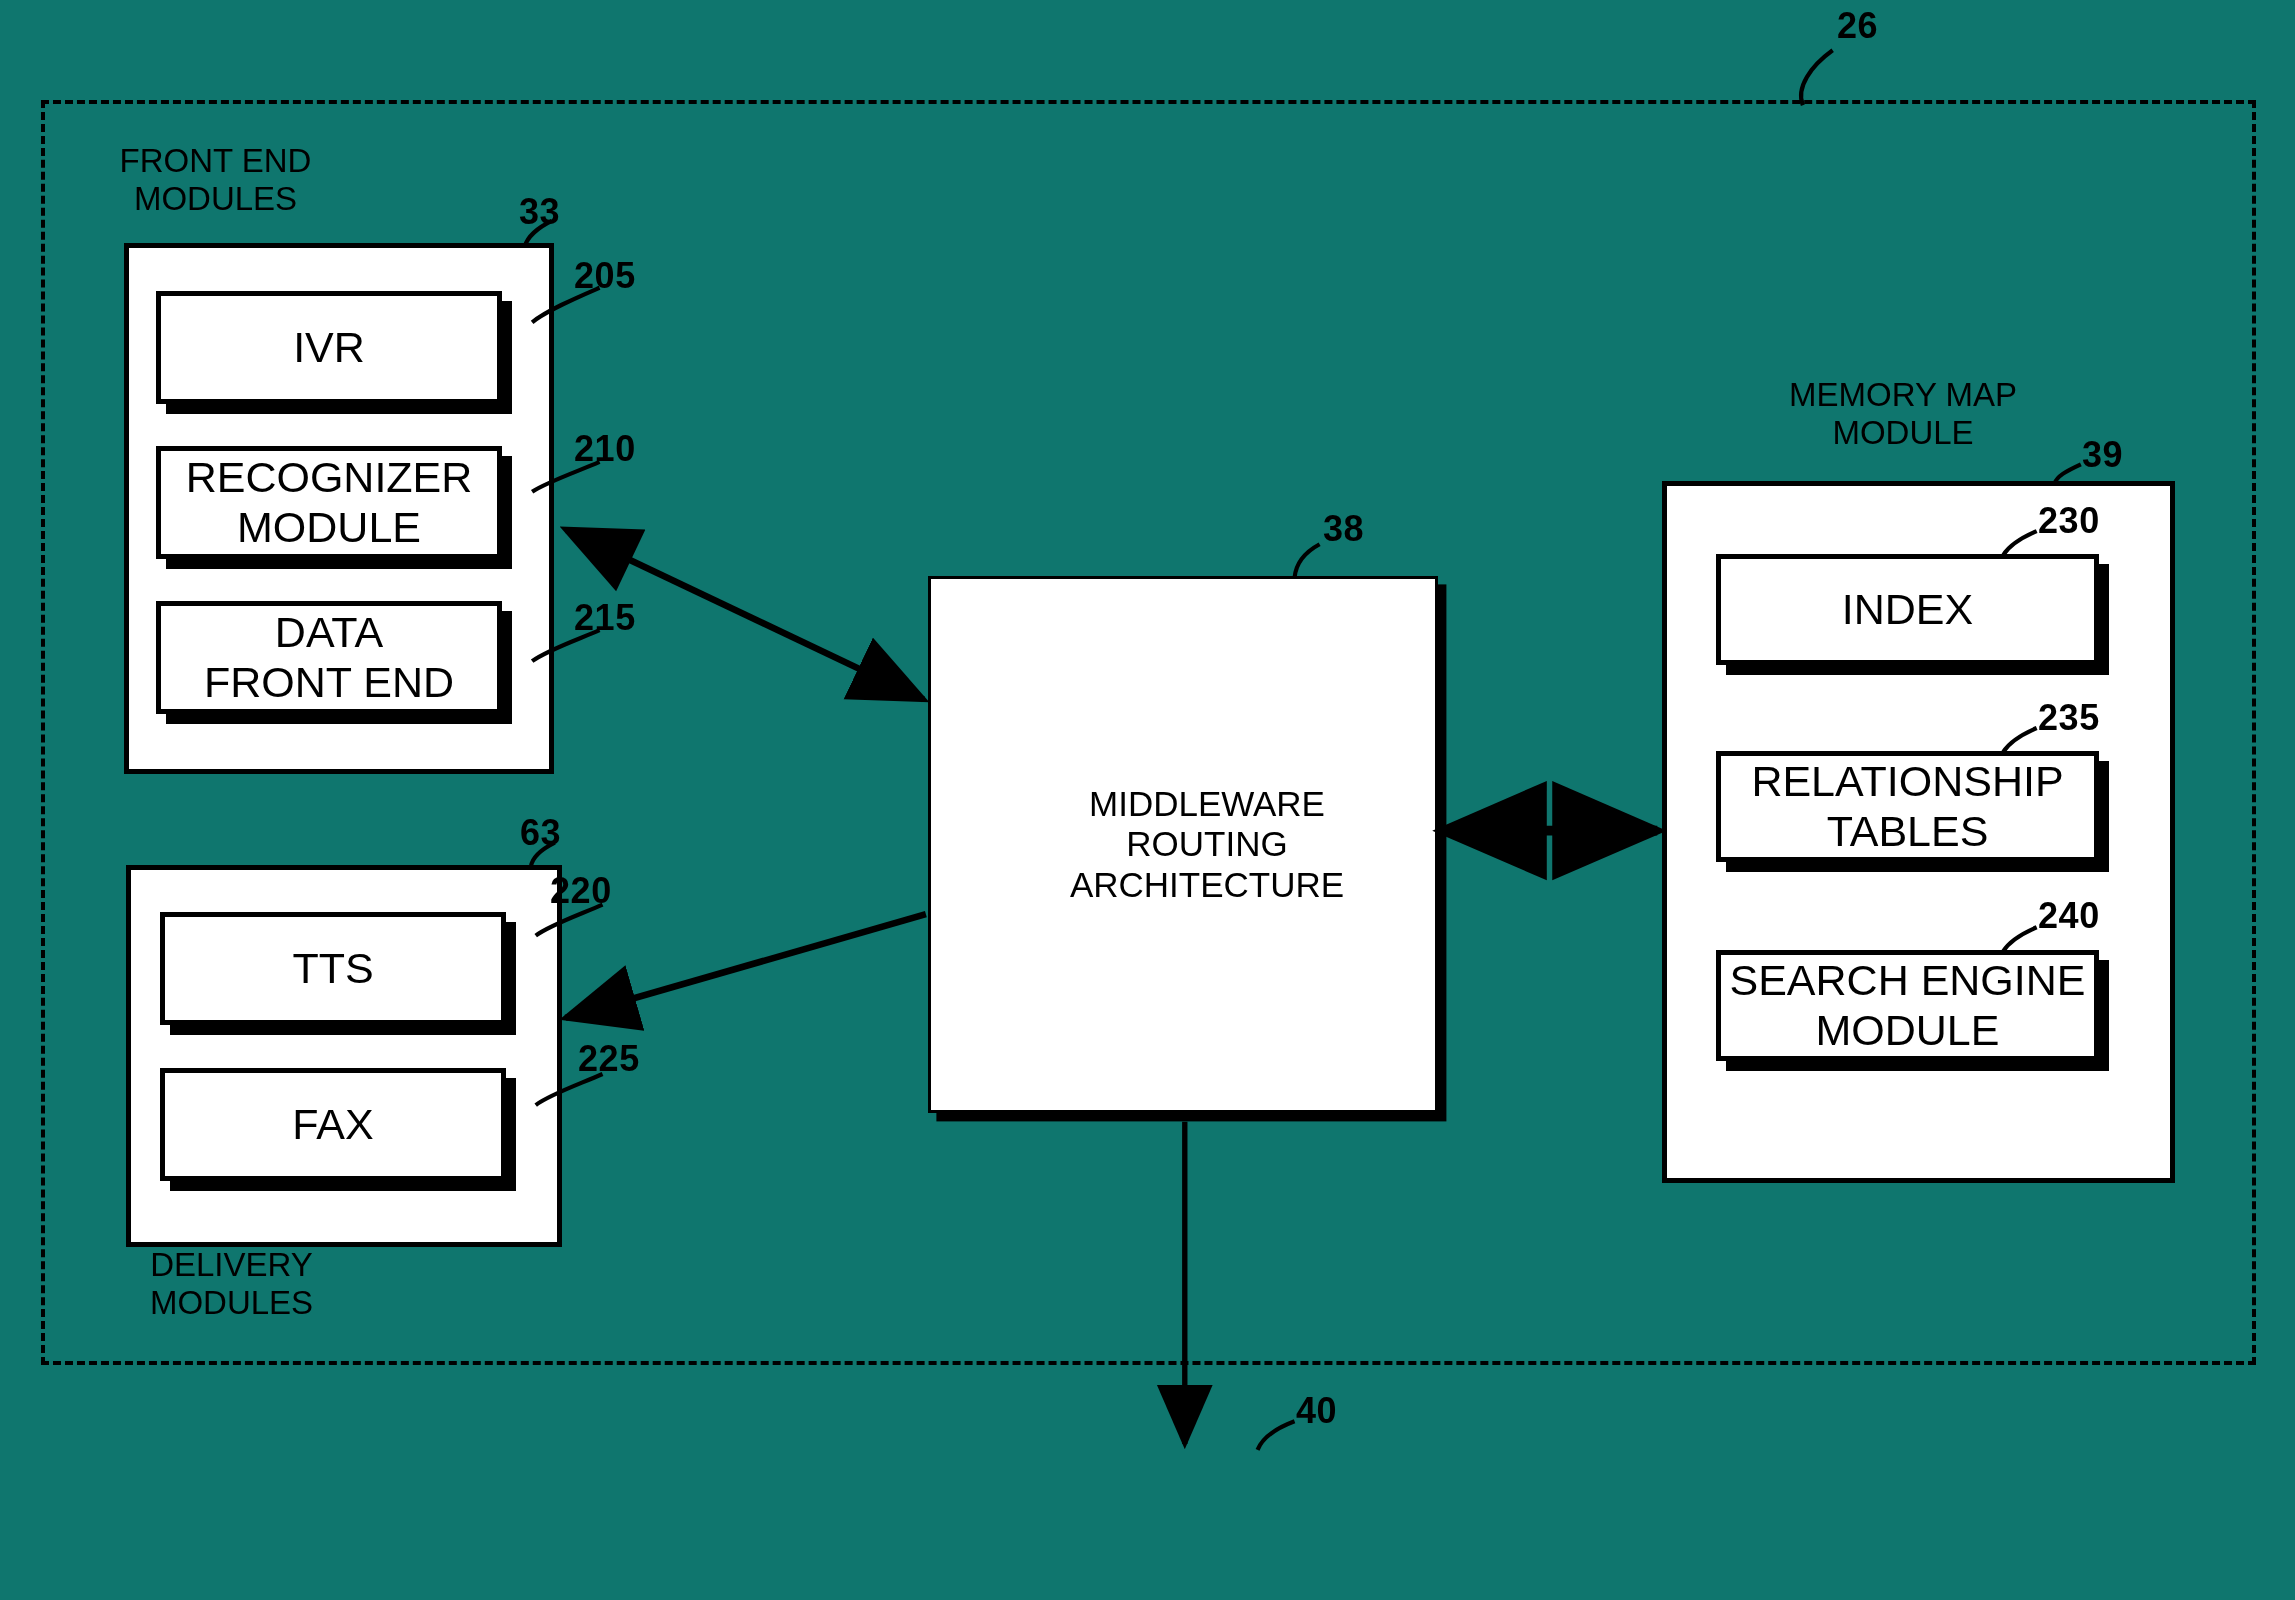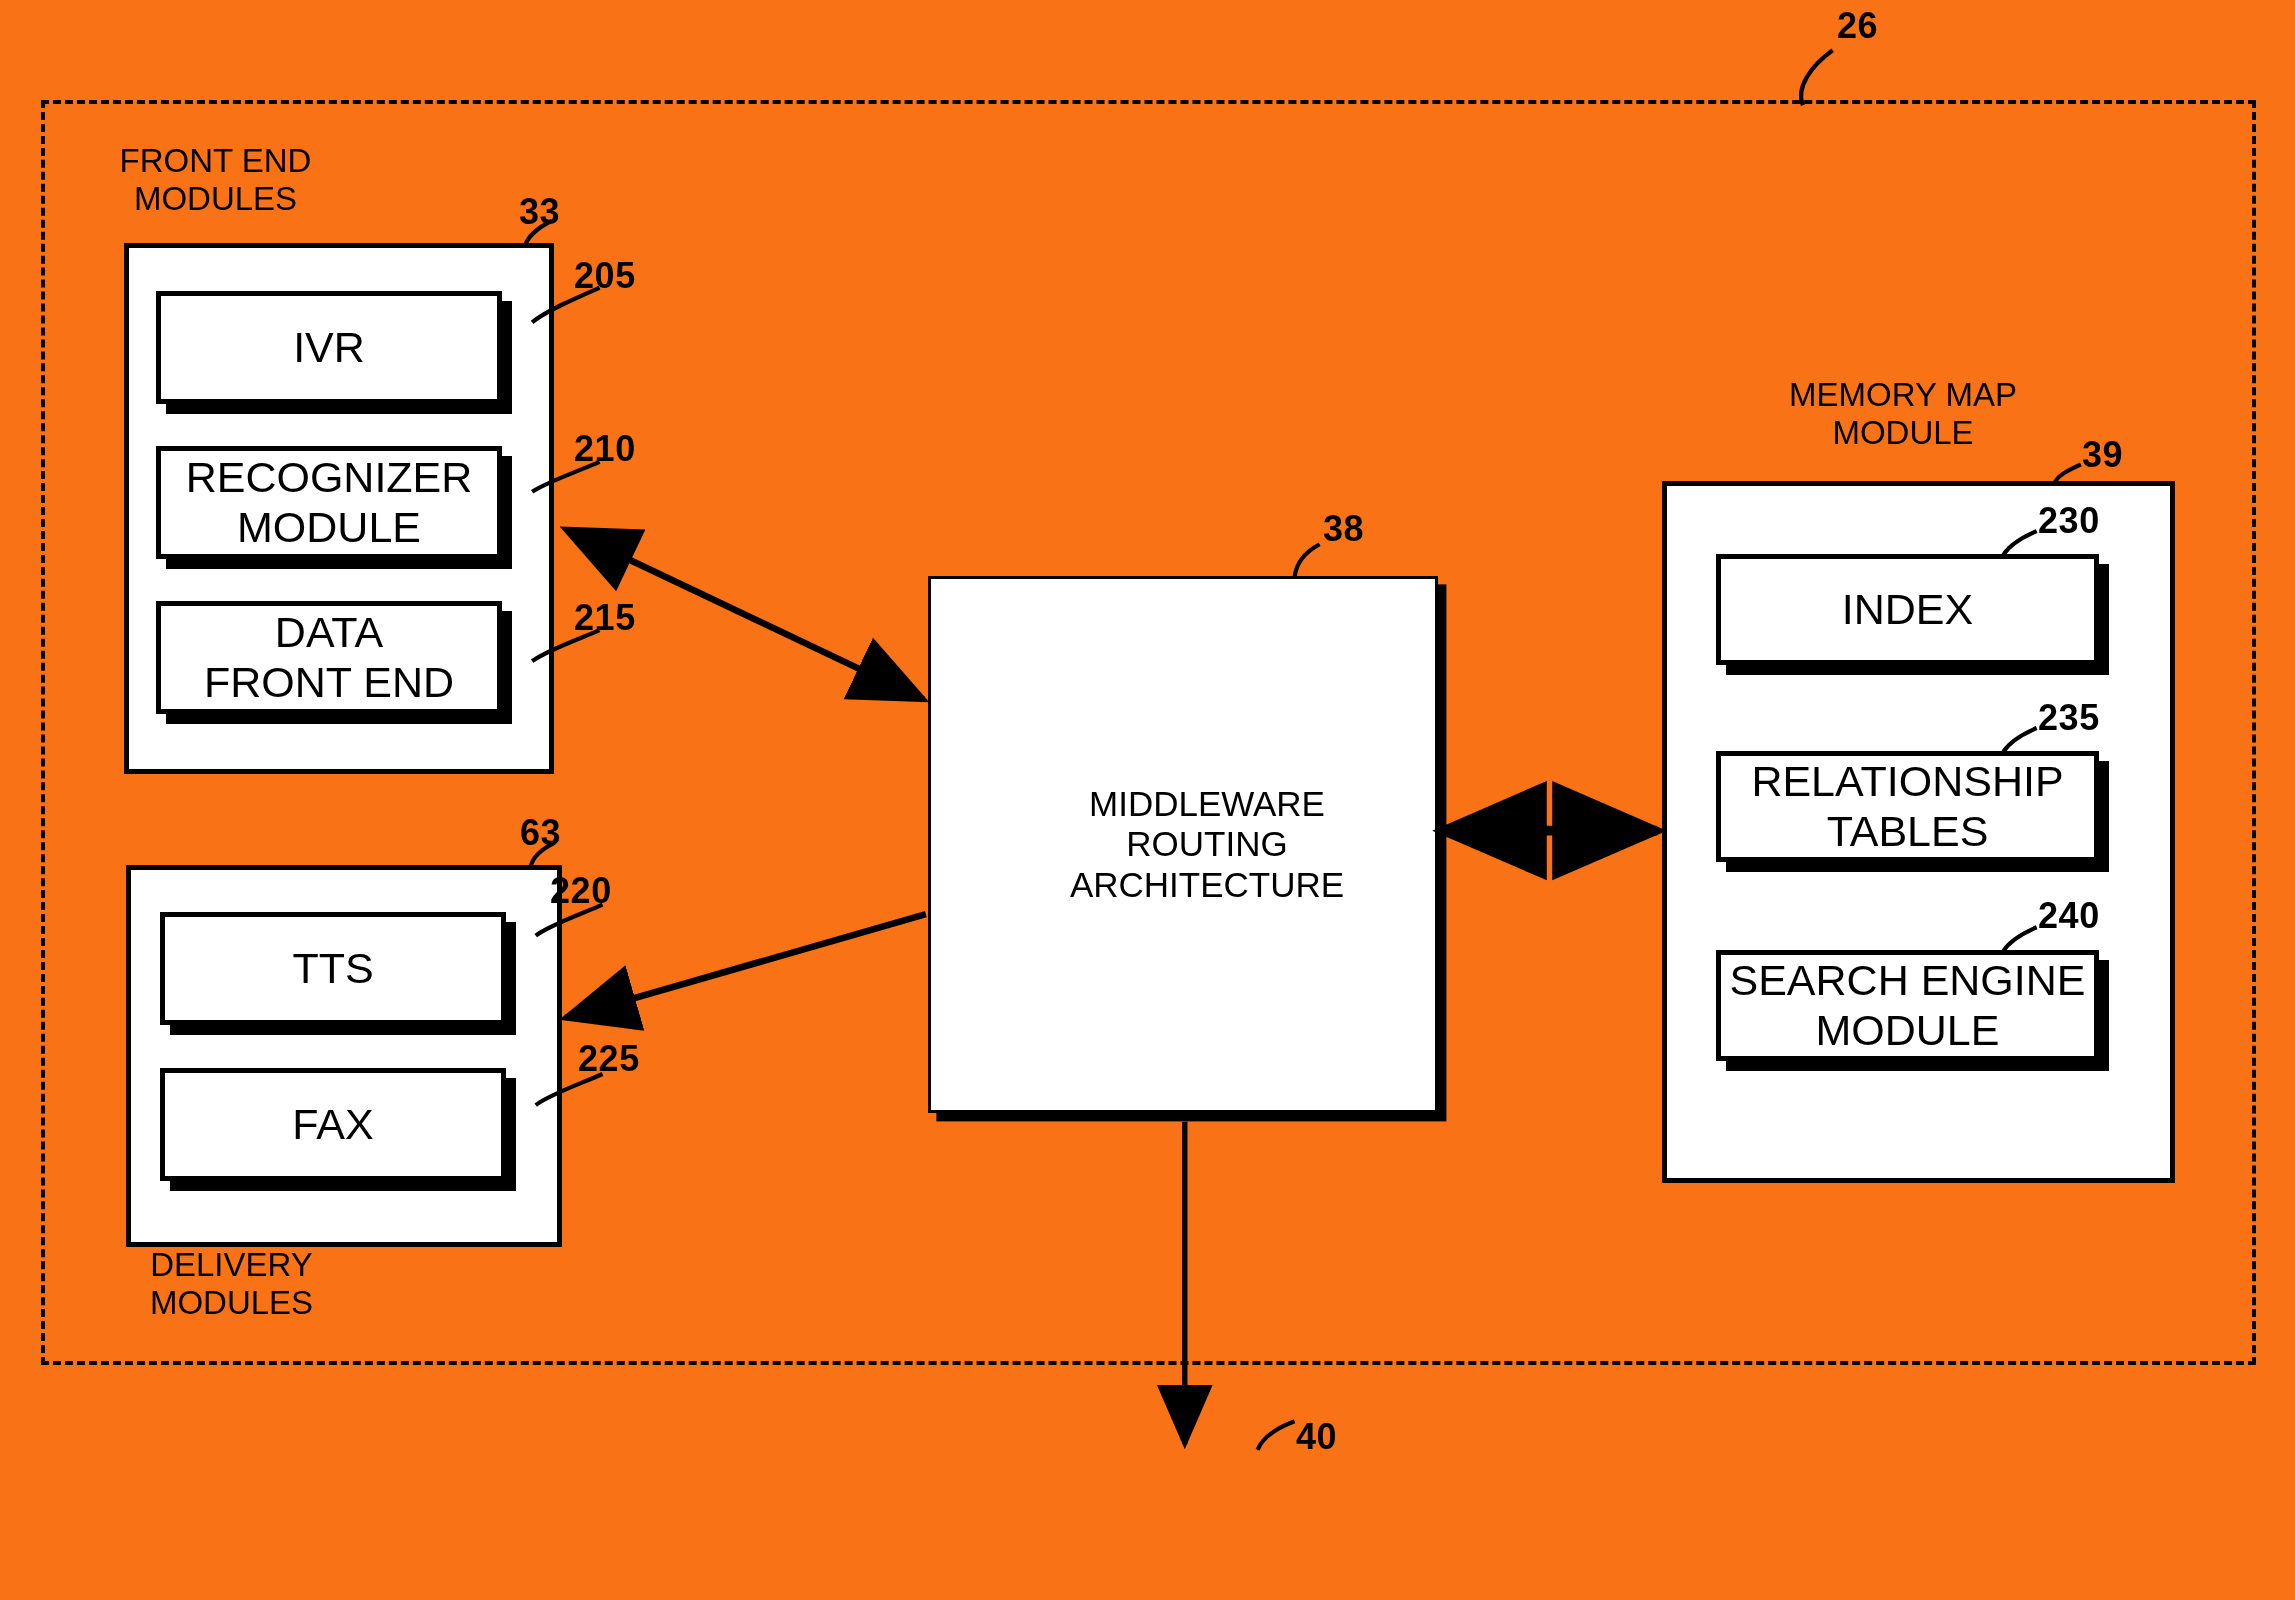--- a/index.html
+++ b/index.html
@@ -4,21 +4,21 @@
 <style>
   html, body {
     margin: 0;
     padding: 0;
     background: #ffffff;
   }
   #canvas {
     position: relative;
     width: 2295px;
     height: 1601px;
-    background: #f97316;
+    background: #0f766e;
     font-family: "Liberation Sans", sans-serif;
     color: #000000;
     overflow: hidden;
   }
   .refnum {
     position: absolute;
     font-weight: bold;
     font-size: 36px;
     letter-spacing: 0.6px;
     white-space: pre;
@@ -168,21 +168,21 @@
 TABLES</span>
   </div>
   <div class="refnum" style="left:2038px; top:697px;">235</div>
 
   <div class="leaf-box" style="left:1716px; top:950px; width:383px; height:111px;">
     <span class="label">SEARCH ENGINE
 MODULE</span>
   </div>
   <div class="refnum" style="left:2038px; top:895px;">240</div>
 
-  <div class="refnum" style="left:1296px; top:1390px;margin-top:26px;">40</div>
+  <div class="refnum" style="left:1296px; top:1390px;">40</div>
 
   <svg id="overlay" viewBox="0 0 3847 2683">
     <defs>
       <marker id="ah" markerWidth="14" markerHeight="14" refX="11" refY="5.2" orient="auto" markerUnits="strokeWidth">
         <path d="M0,0 L12,5.2 L0,10.4 z" fill="#000"></path>
       </marker>
       <marker id="ahb" markerWidth="14" markerHeight="14" refX="1.2" refY="5.2" orient="auto" markerUnits="strokeWidth">
         <path d="M12,0 L0,5.2 L12,10.4 z" fill="#000"></path>
       </marker>
     </defs>

